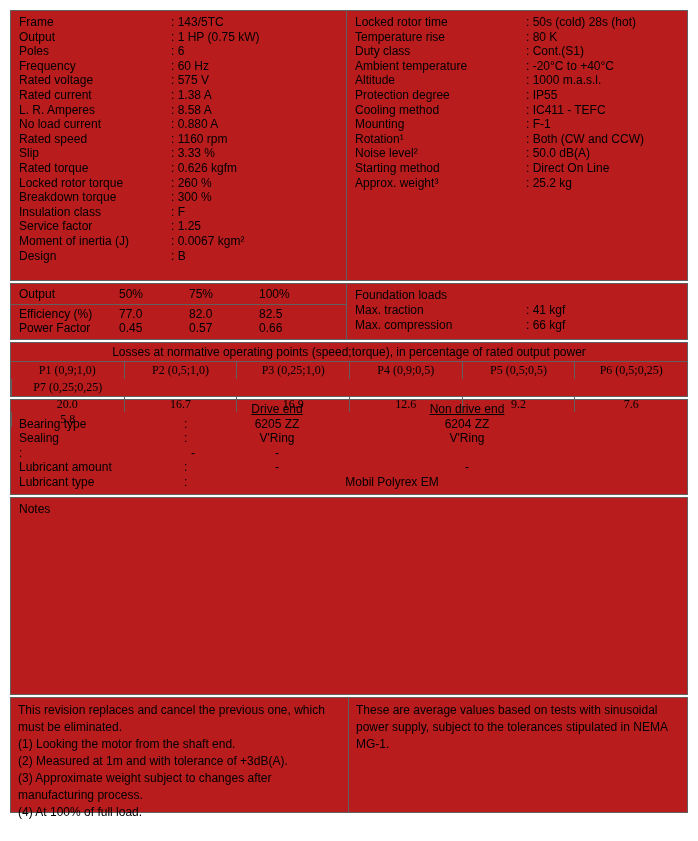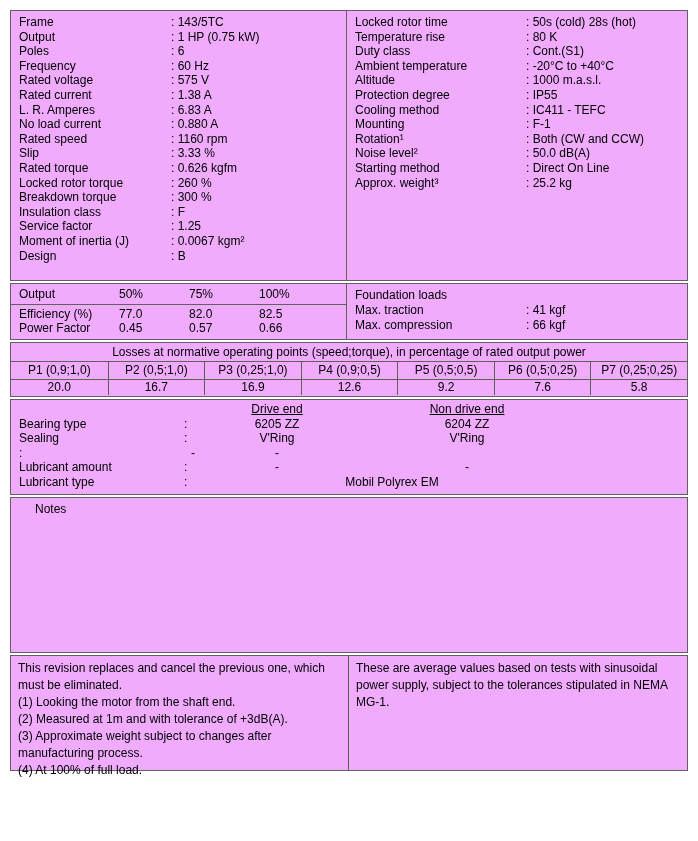--- a/index.html
+++ b/index.html
@@ -1,21 +1,21 @@
 <!DOCTYPE html>
 <html><head>
 <meta charset="utf-8">
 <style>
   html,body { margin:0; padding:0; }
   body {
     width:698px; height:841px; background:#ffffff; color:#000;
     font-family:"Liberation Sans", sans-serif; font-size:12px;
     box-sizing:border-box; padding:10px; overflow:hidden;
   }
-  .box { border:1px solid #606060; box-sizing:border-box; background:#f0abfc; }
+  .box { border:1px solid #606060; box-sizing:border-box; background:#b91c1c; }
   .mt { margin-top:2px; }
   .cols { display:flex; }
   .half-l { width:336px; flex:none; border-right:1px solid #606060; box-sizing:border-box; }
   .half-r { flex:1; min-width:0; }
   .pad { padding:4px 8px 0 8px; }
   .row { display:flex; line-height:14.6px; white-space:nowrap; }
   .lbl-l { width:152px; flex:none; }
   .lbl-r { width:171px; flex:none; }
 
   
@@ -25,36 +25,36 @@
   .perf-box { height:57px; }
   .phead-wrap { border-bottom:1px solid #606060; padding:3px 0 2px 8px; }
   .pbody { padding:2px 0 0 8px; }
   .pgrid { display:grid; grid-template-columns:100px 70px 70px auto; line-height:14.6px; }
   .found-pad { padding:3px 8px 0 8px; }
   .found-title { line-height:16px; }
 
   
   .losses-box { height:55px; }
   .losses-title { padding:2px 8px 1px 8px; line-height:15px; border-bottom:1px solid #606060; white-space:nowrap;text-align:center; }
-  .lgrid { display:grid; grid-template-columns:repeat(7,1fr); text-align:center; }
+  .lgrid { display:grid; grid-template-columns:repeat(6,1fr); text-align:center;font-family:Liberation Serif, serif; }
   .lgrid span { display:block; }
   .lgrid span:not(:first-child) { border-left:1px solid #606060; }
   .lgrid.lhead { border-bottom:1px solid #606060; }
   .lgrid.lhead span { padding:1px 0; line-height:15px; }
   .lgrid.lvals span { line-height:15px; }
 
   
   .bear-box { height:96px; padding:2px 0 0 8px; }
   .bgrid { display:grid; grid-template-columns:165px 18px 150px 230px 1fr; line-height:14.6px; white-space:nowrap; }
   .bc { text-align:center; }
   .und { text-decoration:underline; }
   .bspan { grid-column:3 / 5; text-align:center; }
 
   
-  .notes-box { height:156px; padding:4px 24px; }
+  .notes-box { height:198px; padding:4px 8px; }
   .notes-title { line-height:15px; }
 
   
   .foot-box { height:116px; }
   .foot-l { width:338px; flex:none; border-right:1px solid #606060; box-sizing:border-box; padding:4px 6px 0 7px; }
   .foot-r { flex:1; min-width:0; padding:4px 6px 0 7px; }
   .foot-text { white-space:pre-line; line-height:17px; }
 </style>
 </head>
 <body>
@@ -82,21 +82,21 @@
       <div class="row">
           <span class="lbl-l">Rated voltage</span>
           <span>: 575 V</span>
         </div>
       <div class="row">
           <span class="lbl-l">Rated current</span>
           <span>: 1.38 A</span>
         </div>
       <div class="row">
           <span class="lbl-l">L. R. Amperes</span>
-          <span>: 6.83 A</span>
+          <span>: 8.58 A</span>
         </div>
       <div class="row">
           <span class="lbl-l">No load current</span>
           <span>: 0.880 A</span>
         </div>
       <div class="row">
           <span class="lbl-l">Rated speed</span>
           <span>: 1160 rpm</span>
         </div>
       <div class="row">

